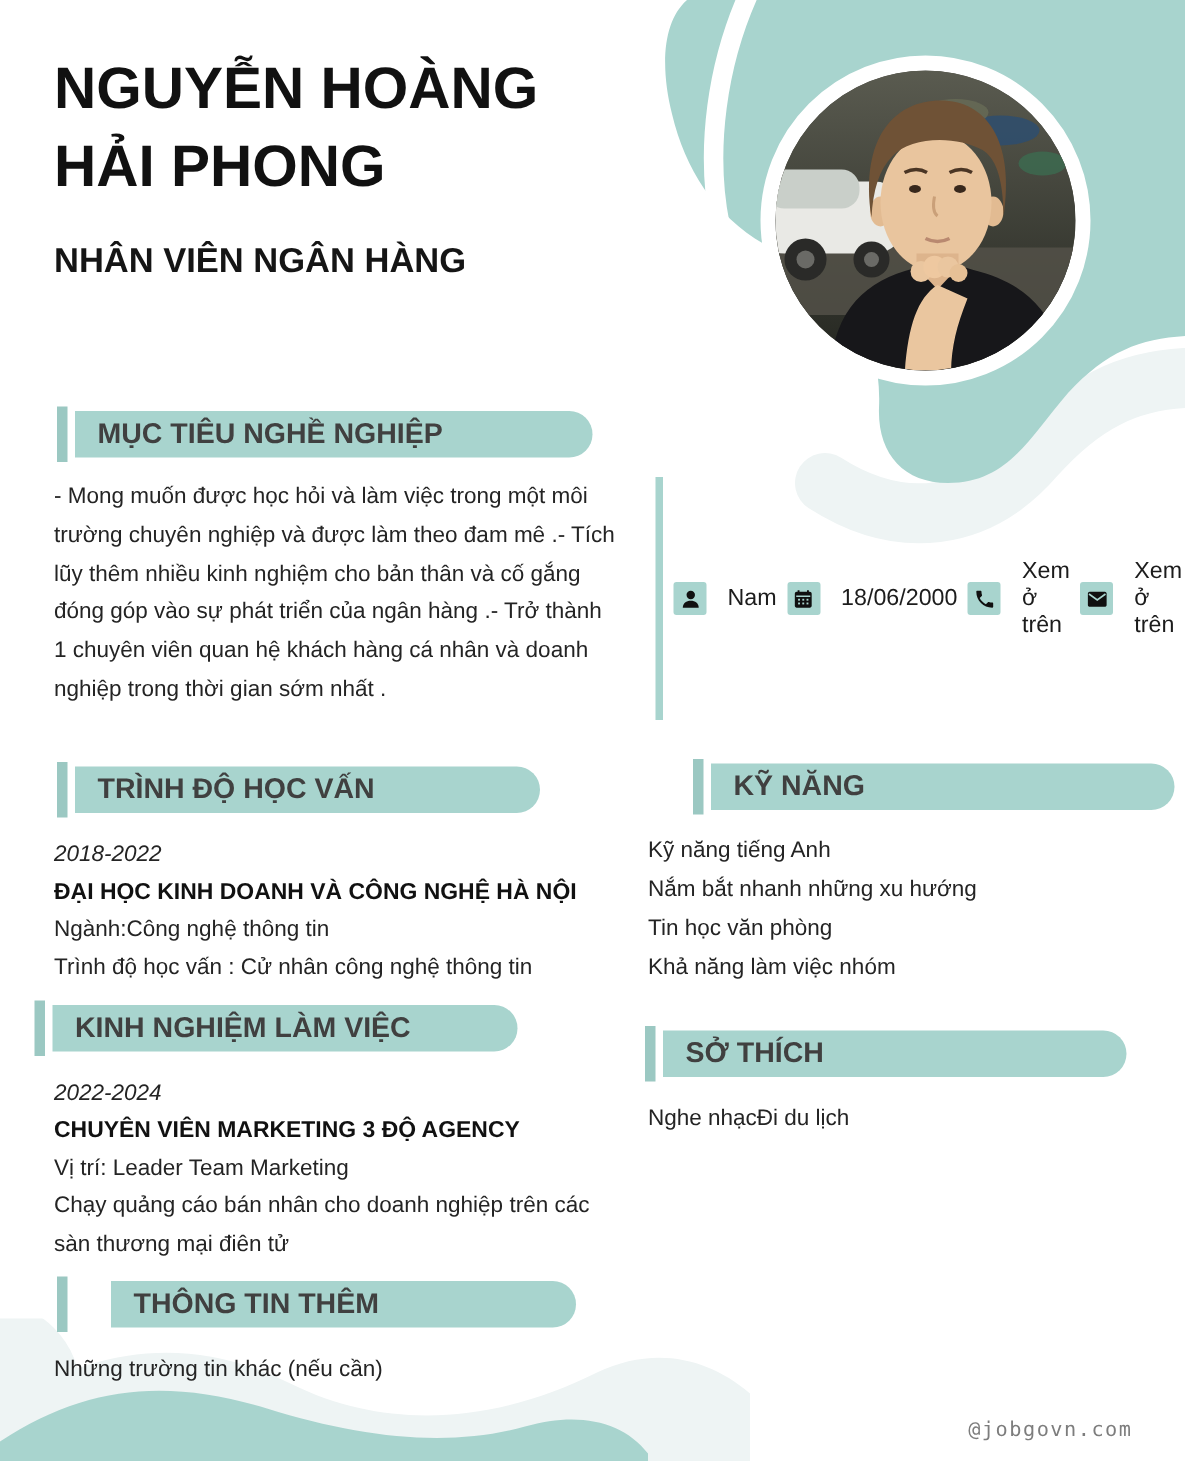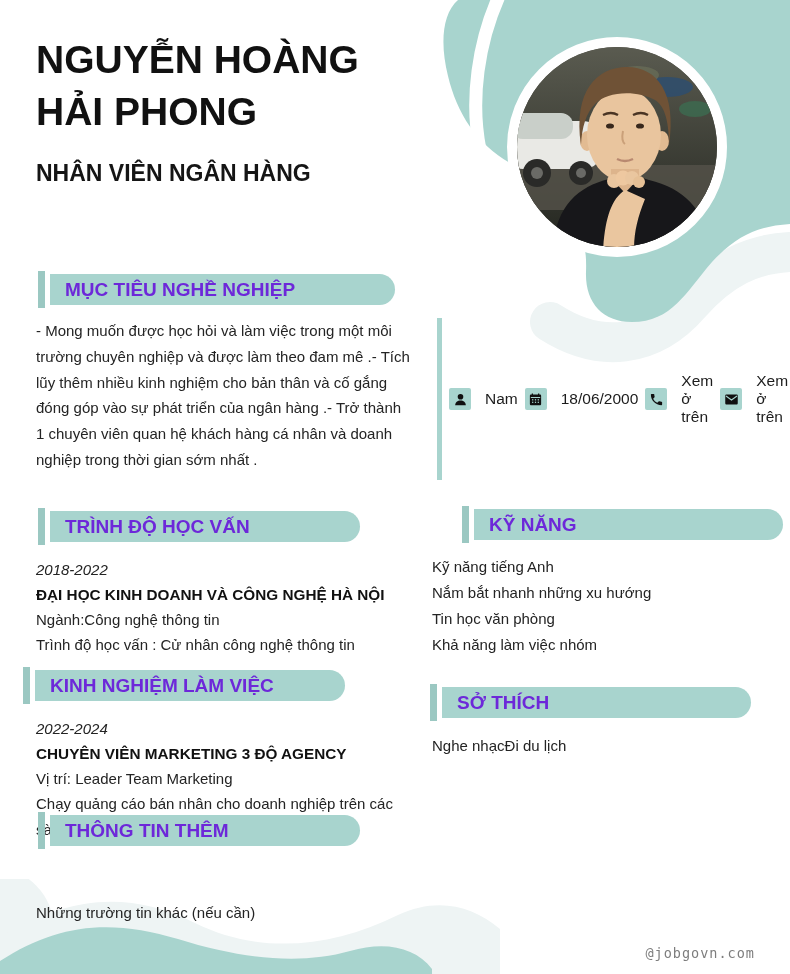--- a/index.html
+++ b/index.html
@@ -21,21 +21,21 @@
   .photo-ring svg{display:block;}
   
   .name-block{position:absolute; left:36px; top:34px; width:420px;}
   .name-block h1{margin:0; font-size:39px; line-height:52px; font-weight:700; color:#111; letter-spacing:0;}
   .job-title{margin-top:22px; font-size:23px; font-weight:700; color:#151515;}
   
   .sec-head{position:absolute; display:flex; align-items:center; height:37px;}
   .sec-head .accent{width:7px; height:37px; background:var(--teal-dark,#9bc8c2); flex:none;}
   .sec-head .bar{
     height:31px; line-height:31px; margin-left:5px; background:var(--teal,#a8d4ce);
-    border-radius:0 16px 16px 0; padding-left:15px; font-size:19px; font-weight:700; color:#6d28d9;
+    border-radius:0 16px 16px 0; padding-left:15px; font-size:19px; font-weight:700; color:#404040;
     box-sizing:border-box;
   }
   .bar-w345{width:345px;} .bar-w310{width:310px;} .bar-w309{width:309px;}
   
   .body-text{position:absolute; font-size:15px; line-height:25.8px; color:#242424;}
   .line{font-size:15px; line-height:25px; color:#242424;}
   .line.italic{font-style:italic;}
   .line.bold{font-weight:700; font-size:15.3px; color:#111;}
   .exp-desc{line-height:25.8px;}
   
@@ -152,21 +152,21 @@
     <span class="accent"></span>
     <span class="bar bar-w310">KINH NGHIỆM LÀM VIỆC</span>
   </div>
   <div style="position:absolute; left:36px; top:716px; width:378px;">
     <div class="line italic">2022-2024</div>
     <div class="line bold">CHUYÊN VIÊN MARKETING 3 ĐỘ AGENCY</div>
     <div class="line">Vị trí: Leader Team Marketing</div>
     <div class="line exp-desc">Chạy quảng cáo bán nhân cho doanh nghiệp trên các sàn thương mại điên tử</div>
   </div>
 
-  <div class="sec-head" style="left:38px; top:812px;">
+  <div class="sec-head" style="left:38px; top:851px;gap:24px;">
     <span class="accent"></span>
     <span class="bar bar-w310">THÔNG TIN THÊM</span>
   </div>
   <div class="body-text" style="left:36px; top:900px; width:376px;">Những trường tin khác (nếu cần)</div>
 
   <div class="contact">
     <div class="info-row">
       <span class="info-icon">
         <svg width="15" height="15" viewBox="0 0 24 24" fill="#101010">
             <circle cx="12" cy="7.5" r="4.5"></circle>

